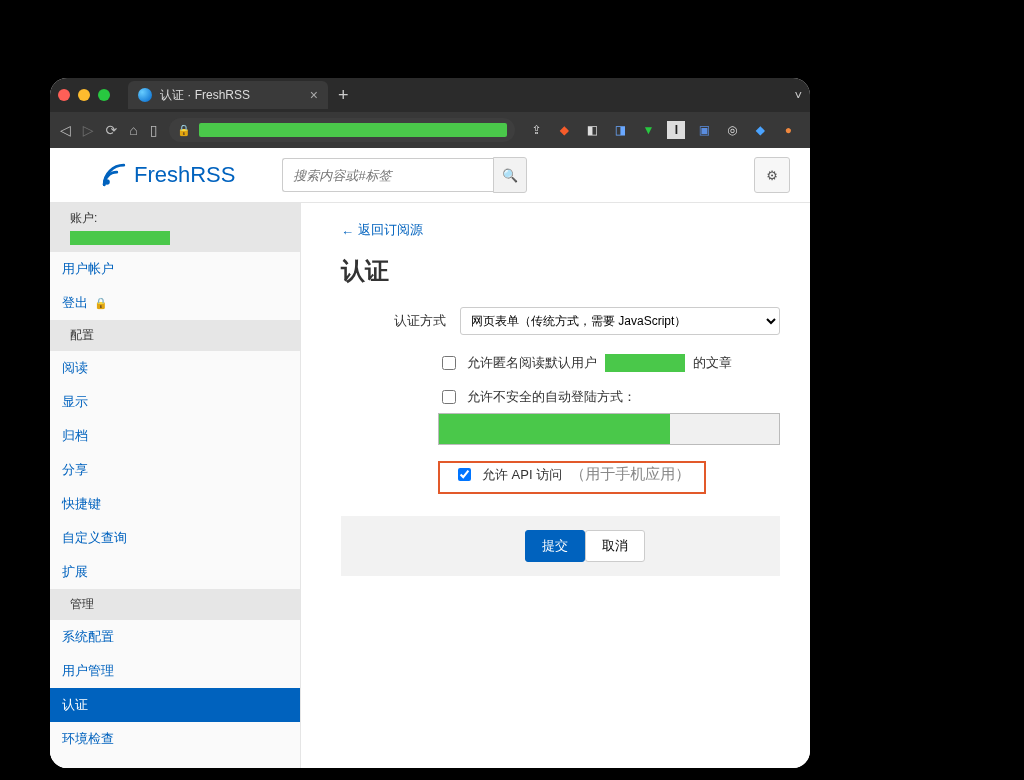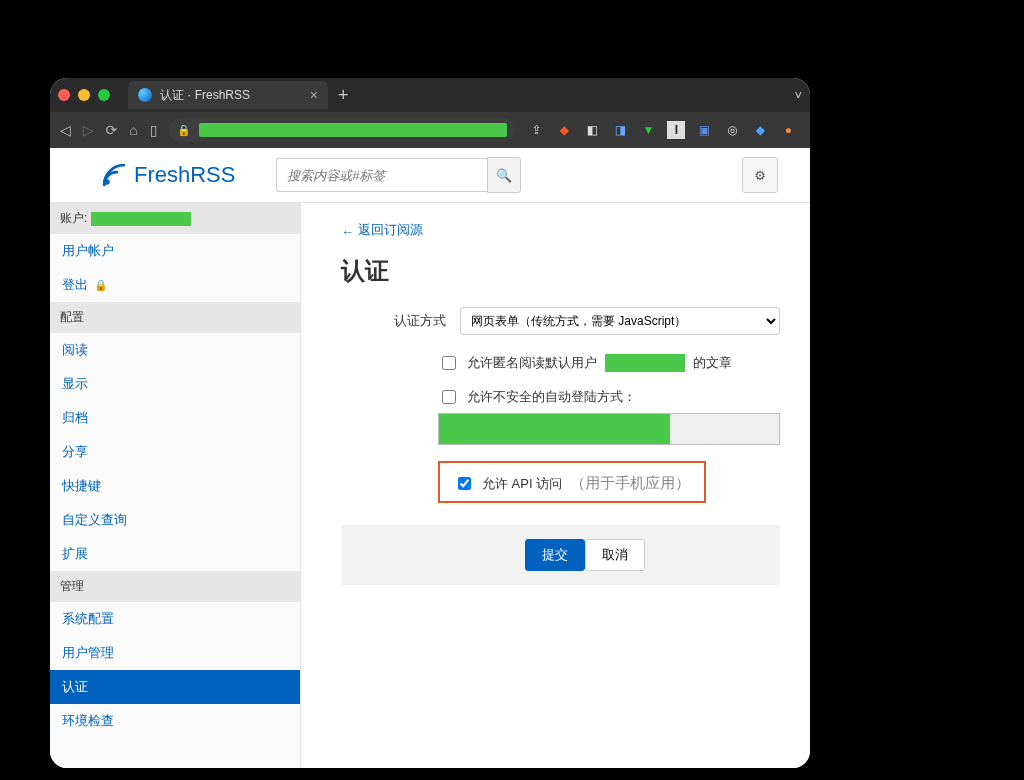--- a/index.html
+++ b/index.html
@@ -18,50 +18,50 @@
   
   .toolbar{height:36px;background:#383838;display:flex;align-items:center;padding:0 10px;gap:12px;color:#bbb;}
   .tbtn{width:18px;text-align:center;font-size:14px;}
   .addr{flex:none;width:330px;height:24px;background:#3e3e3e;border-radius:12px;display:flex;align-items:center;padding:0 8px;gap:8px;}
   .lock{font-size:11px;}
   .urlbar{height:14px;background:#4ac84a;flex:1;border-radius:2px;}
   .ticons{margin-left:auto;display:flex;align-items:center;gap:10px;}
   .ext{width:18px;height:18px;display:flex;align-items:center;justify-content:center;font-size:12px;color:#ddd;}
   
   .app{position:absolute;top:70px;left:0;right:0;bottom:0;background:#fff;display:flex;flex-direction:column;}
-  .apphead{height:54px;display:flex;align-items:center;padding:0 32px 0 50px;border-bottom:1px solid #e5e5e5;}
+  .apphead{height:54px;display:flex;align-items:center;padding:0 20px 0 50px;border-bottom:1px solid #e5e5e5;}
   .logo{display:flex;align-items:center;gap:6px;}
   .logo svg{width:28px;height:28px;}
   .logoname{color:#0062be;font-size:22px;font-weight:500;}
   .searchwrap{margin-left:auto;display:flex;align-items:center;margin-right:180px;}
   .searchbox{width:190px;height:32px;border:1px solid #ccc;border-right:none;border-radius:3px 0 0 3px;padding:0 10px;font-size:13px;outline:none;font-style:italic;}
   .searchbtn{width:32px;height:34px;border:1px solid #ccc;border-radius:0 3px 3px 0;background:#f2f2f2;display:flex;align-items:center;justify-content:center;color:#555;}
   .gearbtn{width:34px;height:34px;border:1px solid #ccc;border-radius:3px;background:#f7f7f7;display:flex;align-items:center;justify-content:center;color:#555;}
   .appbody{flex:1;display:flex;overflow:hidden;}
   
   .sidebar{width:250px;background:#fafafa;border-right:1px solid #e5e5e5;overflow:auto;}
-  .side-hdr{background:#e6e6e6;color:#333;font-size:12px;padding:7px 10px;display:flex;align-items:center;gap:4px;}
+  .side-hdr{background:#e6e6e6;color:#333;font-size:12px;padding:7px 20px;display:flex;gap:4px;flex-direction:column;}
   .side-hdr .redact{height:14px;width:100px;background:#4ac84a;}
   .side-item{display:flex;align-items:center;gap:6px;padding:8px 12px;color:#0062be;font-size:13px;cursor:pointer;}
   .side-item.active{background:#0062be;color:#fff;}
   .lockic{font-size:11px;color:#333;}
   
   .main{flex:1;padding:18px 30px 30px 40px;overflow:auto;color:#333;}
   .backlink{color:#0062be;font-size:13px;display:inline-flex;align-items:center;gap:4px;margin-bottom:12px;}
   .h1{font-size:24px;font-weight:700;margin:4px 0 20px;}
   .formrow{display:flex;align-items:center;margin-bottom:18px;}
   .formlabel{width:170px;text-align:right;padding-right:14px;font-size:13px;color:#333;}
   .formfield{flex:1;}
   select.sel{width:320px;height:28px;border:1px solid #ccc;border-radius:3px;background:#fff;font-size:12px;padding:0 6px;}
   .chkline{display:flex;align-items:center;gap:8px;font-size:13px;margin-bottom:14px;}
   .chkline input{width:14px;height:14px;}
   .redact2{height:18px;width:80px;background:#4ac84a;display:inline-block;vertical-align:middle;}
   .urlfield{margin-top:6px;width:340px;height:30px;border:1px solid #bbb;background:#f0f0f0;position:relative;}
   .urlfield .fill{position:absolute;left:0;top:0;bottom:0;width:68%;background:#4ac84a;}
-  .apihl{border:2px solid #e2592a;padding:11px 14px 8px;display:inline-flex;align-items:center;gap:8px;margin-top:6px;margin-bottom:18px;}
+  .apihl{border:2px solid #e2592a;padding:2px 14px 8px;display:inline-flex;align-items:center;gap:8px;margin-top:6px;margin-bottom:18px;}
   .hint{color:#888;font-size:15px;}
   .actions{background:#f2f2f2;padding:14px 0 14px 184px;display:flex;}
   .btn{height:32px;padding:0 16px;border-radius:3px;font-size:13px;border:1px solid #ccc;background:#fff;display:inline-flex;align-items:center;}
   .btn.primary{background:#0062be;color:#fff;border-color:#0062be;}
 </style>
 </head>
 <body>
 
 <div class="stage">
   <div class="window">

